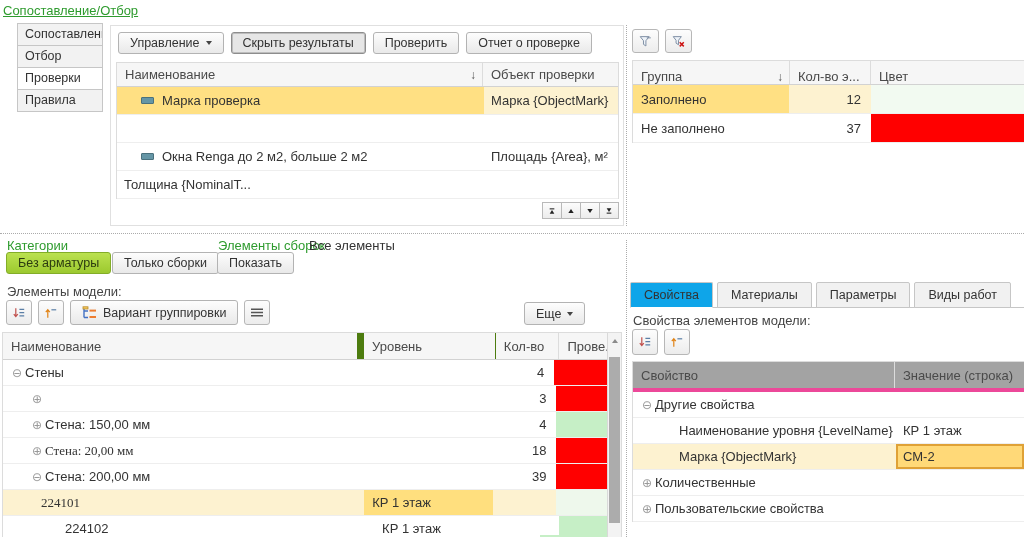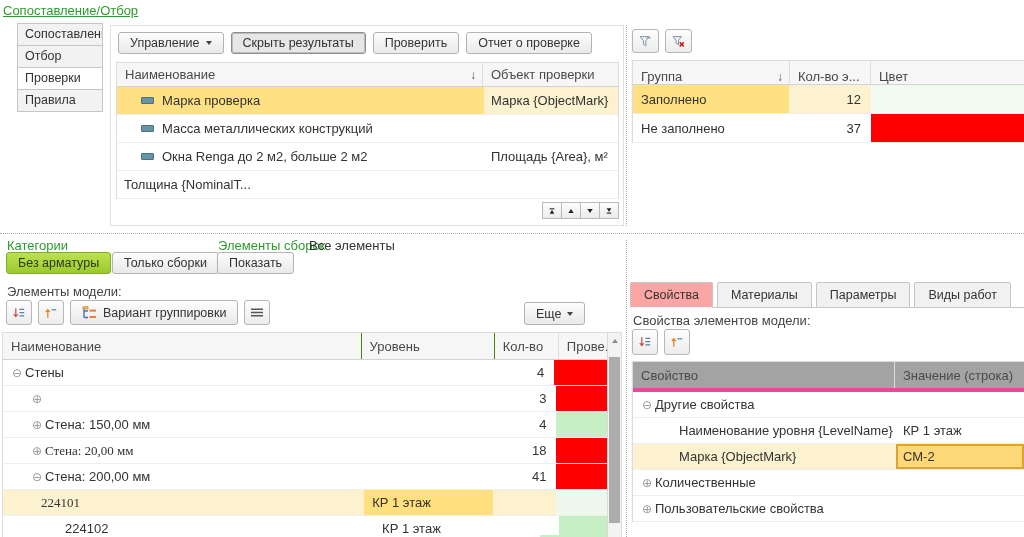--- a/index.html
+++ b/index.html
@@ -62,42 +62,42 @@
   .grow .c-group{width:148px;display:flex;align-items:center;padding-left:8px}
   .grow .c-count{width:72px;display:flex;align-items:center;justify-content:flex-end;padding-right:10px}
   .grow .c-color{flex:1}
   .grow.sel{background:#fdf2d0}
   .grow.sel .c-group{background:#ffe083}
   
   .mtbl{position:absolute;left:2px;top:332px;width:618px;height:205px;border:1px solid #dcdcdc;border-bottom:none;overflow:hidden;background:#fff}
   .mhead{display:flex;height:26px;background:#f6f6f6;border-bottom:1px solid #d2d2d2;color:#4a4a4a}
   .mhead .hc{display:flex;align-items:center;padding-left:8px;cursor:pointer;overflow:hidden;white-space:nowrap}
   .hc-mname{width:355px}
-  .hc-level{width:126px;border-left:1px solid #4d7c0f}
+  .hc-level{width:126px;border-left:7px solid #4d7c0f}
   .hc-mcount{width:56px;border-left:1px solid #4d7c0f}
   .hc-check{width:55px;border-left:1px solid #dcdcdc}
   .mrow{display:flex;height:25px;border-bottom:1px solid #eeeeee;cursor:pointer;background:#fff}
   .mrow .c-mname{width:355px;display:flex;align-items:center;overflow:hidden;white-space:nowrap}
   .mrow .c-level{width:126px;display:flex;align-items:center;padding-left:8px;overflow:hidden;white-space:nowrap}
   .mrow .c-mcount{width:56px;display:flex;align-items:center;justify-content:flex-end;padding-right:10px}
   .mrow .c-check{width:68px}
   .mrow.sel{background:#fdf2d0}
   .mrow.sel .c-level{background:#ffdf7e}
   .expander{width:16px;text-align:center;color:#9a9a9a;font-size:12px;flex:none}
   .vsb{position:absolute;right:0;top:0;bottom:0;width:13px;background:#f3f3f3;border-left:1px solid #d9d9d9}
   .vsb .sb-up{position:absolute;left:0;right:0;top:0;height:15px;display:flex;align-items:center;justify-content:center;cursor:pointer}
   .sb-up-tri{width:0;height:0;border-left:3.5px solid transparent;border-right:3.5px solid transparent;border-bottom:4.5px solid #8a8a8a}
   .vsb .sb-thumb{position:absolute;left:1px;right:1px;top:24px;height:166px;background:#acacac;cursor:pointer}
   .check-strip{position:absolute;left:537px;width:68px;top:202px;bottom:0}
   
   .htabs{position:absolute;left:630px;top:283px;right:0;height:25px;display:flex;align-items:flex-end}
   .htabs::after{content:"";position:absolute;left:0;right:0;bottom:0;border-bottom:1px solid #c6c6c6}
   .htab{height:24px;line-height:24px;padding:0 13px;background:#f1f1f1;border:1px solid #c6c6c6;
         border-radius:2px 2px 0 0;margin-right:4px;font-size:12.5px;cursor:pointer;position:relative;z-index:1}
-  .htab.active{background:#fca5a5;border-bottom-color:#fff;z-index:2}
+  .htab.active{background:#0ea5e9;border-bottom-color:#fff;z-index:2}
   .props-label{position:absolute;left:633px;top:313px;color:#444}
   .props-toolbar{position:absolute;left:632px;top:329px;display:flex;gap:6px}
   .ptbl{position:absolute;left:632px;right:0;top:361px;border-top:1px solid #dcdcdc;border-left:1px solid #dcdcdc;background:#fff}
   .phead{display:flex;height:26px;background:#a3a3a3;border-bottom:4px solid #ec4899;color:#4a4a4a}
   .phead .hc{display:flex;align-items:center;padding-left:8px;cursor:pointer}
   .hc-prop{flex:1}
   .hc-val{width:121px;border-left:1px solid #dcdcdc}
   .prow{display:flex;height:25px;border-bottom:1px solid #eeeeee;cursor:pointer;background:#fff}
   .prow .c-prop{flex:1;display:flex;align-items:center;overflow:hidden;white-space:nowrap}
   .prow .c-val{width:121px;display:flex;align-items:center;padding-left:7px;overflow:hidden;white-space:nowrap}
@@ -139,24 +139,20 @@
     </div>
     <div id="checks-body">
         <div class="trow sel">
           <div class="c-name">
             <div class="dash-ic"></div>
             <div style="display: inline;">Марка проверка</div>
           </div>
           <div class="c-obj">Марка {ObjectMark}</div>
         </div>
         <div class="trow">
-          <div class="c-name">
-            <div class="dash-ic"></div>
-            <div style="display: inline;">Масса металлических конструкций</div>
-          </div>
           <div class="c-obj"></div>
         </div>
         <div class="trow">
           <div class="c-name">
             <div class="dash-ic"></div>
             <div style="display: inline;">Окна Renga до 2 м2, больше 2 м2</div>
           </div>
           <div class="c-obj">Площадь {Area}, м²</div>
         </div>
         <div class="trow">
@@ -318,21 +314,21 @@
         <div class="c-level"></div>
         <div class="c-mcount">18</div>
         <div class="c-check" style="background: rgb(255, 0, 0);"></div>
       </div>
       <div class="mrow">
         <div class="c-mname" style="padding-left: 26px;">
           <div class="expander">⊖</div>
           <div style="display: inline;">Стена: 200,00 мм</div>
         </div>
         <div class="c-level"></div>
-        <div class="c-mcount">41</div>
+        <div class="c-mcount">39</div>
         <div class="c-check" style="background: rgb(255, 0, 0);"></div>
       </div>
       <div class="mrow sel">
         <div class="c-mname" style="padding-left: 22px; font-family: Liberation Serif, serif;">
           <div class="expander"></div>
           <div style="display: inline;">224101</div>
         </div>
         <div class="c-level">КР 1 этаж</div>
         <div class="c-mcount"></div>
         <div class="c-check" style="background: rgb(238, 248, 236);"></div>

